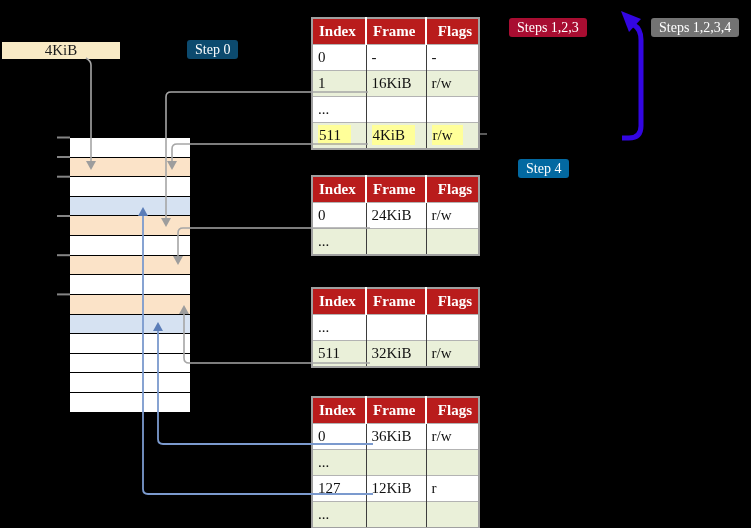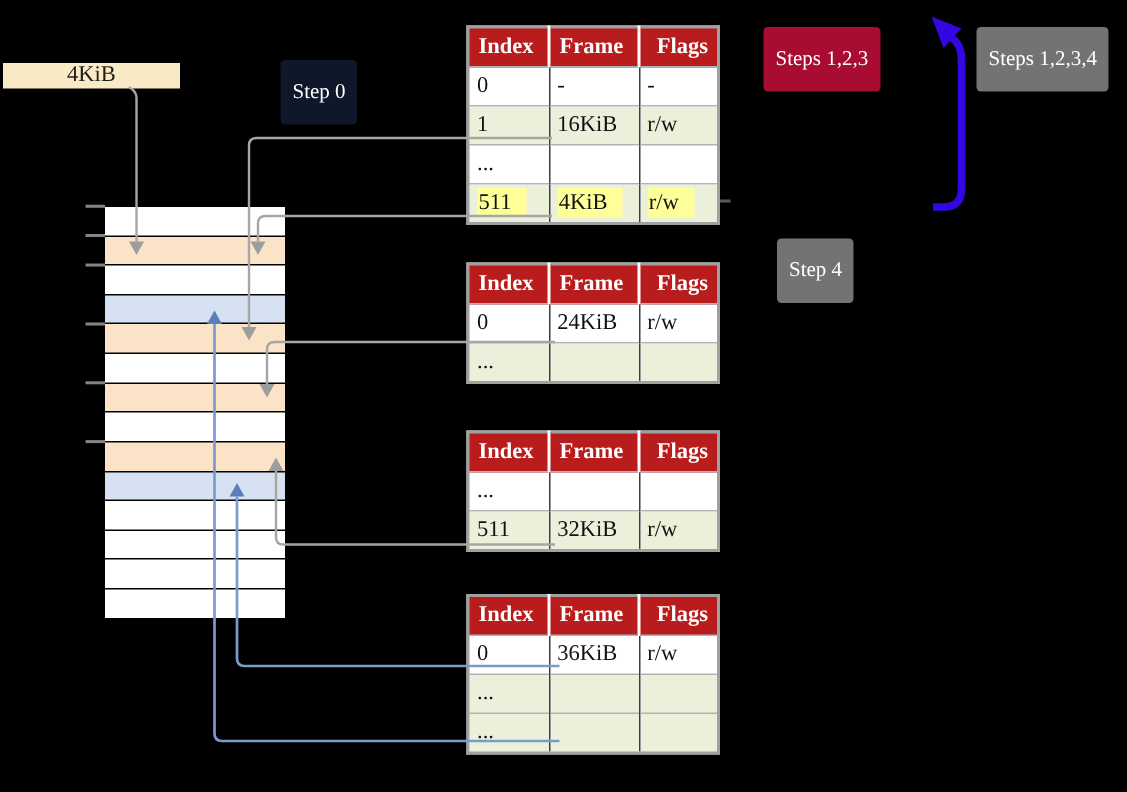--- a/index.html
+++ b/index.html
@@ -6,21 +6,21 @@
   #stage{
     position:relative;width:751px;height:528px;background:#000;
     overflow:hidden;font-family:"Liberation Serif","DejaVu Serif",serif;
   }
   .framelabel{
     position:absolute;left:2px;top:42px;width:118px;height:17px;
     background:#f8eac5;color:#1c1c1c;font-size:15px;line-height:17px;text-align:center;
   }
   .badge{
     position:absolute;color:#fff;font-size:14px;line-height:19px;height:19px;
-    padding:12px 8px;border-radius:3px;white-space:nowrap;
+    padding:0 8px;border-radius:3px;white-space:nowrap;
   }
   #badge-step0{left:187px;top:40px;}
   #badge-steps123{left:509px;top:18px;}
   #badge-steps1234{left:651px;top:18px;}
   #badge-step4{left:518px;top:159px;}
   #memory-column{position:absolute;left:70px;top:138px;width:120px;height:275px;}
   .memrow{position:absolute;left:0;width:120px;height:18.6px;}
   .ptable-host{position:absolute;left:311px;}
   #page-table-1{top:17px;}
   #page-table-2{top:175px;}
@@ -42,24 +42,24 @@
   span.hl{background:#ffff99;padding:2px 10px 2px 1px;}
   #overlay{position:absolute;left:0;top:0;pointer-events:none;}
 </style>
 </head>
 <body>
 
 <div id="stage">
 
   <div class="framelabel">4KiB</div>
 
-  <div class="badge" id="badge-step0" style="background: #0f172a;">Step 0</div>
+  <div class="badge" id="badge-step0" style="background: #0c4a6e;">Step 0</div>
   <div class="badge" id="badge-steps123" style="background: rgb(168, 13, 49);">Steps 1,2,3</div>
   <div class="badge" id="badge-steps1234" style="background: #737373;">Steps 1,2,3,4</div>
-  <div class="badge" id="badge-step4" style="background: #737373; text-align: center;">Step 4</div>
+  <div class="badge" id="badge-step4" style="background: #0369a1; text-align: center;">Step 4</div>
 
   <div id="memory-column">
       <div class="memrow" style="top: 0px; background: rgb(255, 255, 255);"></div>
       <div class="memrow" style="top: 19.62px; background: rgb(251, 227, 200);"></div>
       <div class="memrow" style="top: 39.24px; background: rgb(255, 255, 255);"></div>
       <div class="memrow" style="top: 58.86px; background: rgb(214, 226, 242);"></div>
       <div class="memrow" style="top: 78.48px; background: rgb(251, 227, 200);"></div>
       <div class="memrow" style="top: 98.1px; background: rgb(255, 255, 255);"></div>
       <div class="memrow" style="top: 117.72px; background: rgb(251, 227, 200);"></div>
       <div class="memrow" style="top: 137.34px; background: rgb(255, 255, 255);"></div>
@@ -183,20 +183,25 @@
           <tr>
             <td><span>0</span></td>
             <td><span>36KiB</span></td>
             <td><span>r/w</span></td>
           </tr>
           <tr class="shade">
             <td><span>...</span></td>
             <td></td>
             <td></td>
           </tr>
+          <tr>
+            <td><span>127</span></td>
+            <td><span>12KiB</span></td>
+            <td><span>r</span></td>
+          </tr>
           <tr class="shade">
             <td><span>...</span></td>
             <td></td>
             <td></td>
           </tr>
         </tbody>
       </table>
     </div>
 
   <svg id="overlay" width="751" height="528" viewBox="0 0 751 528">

